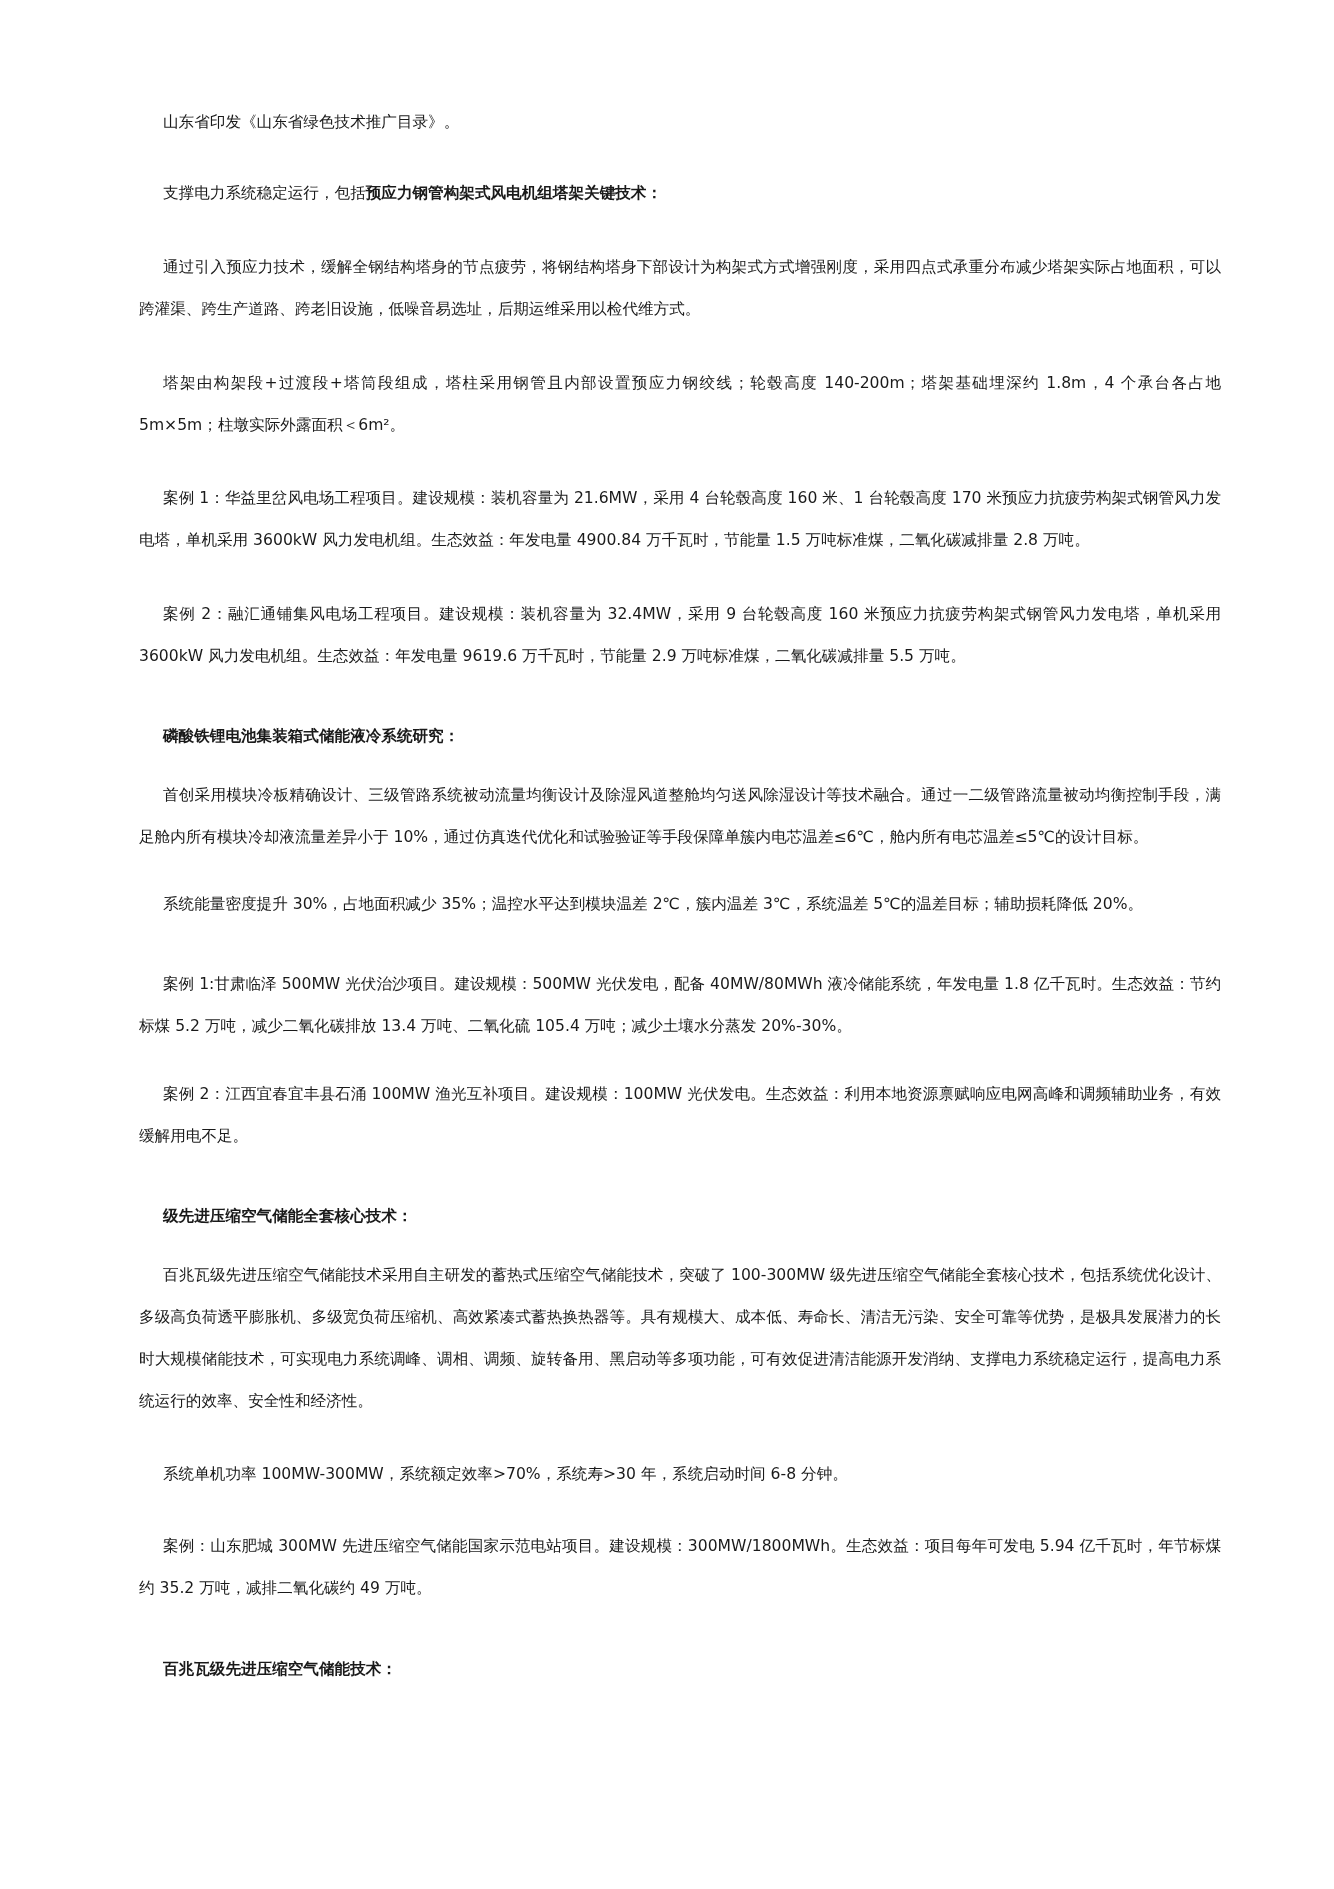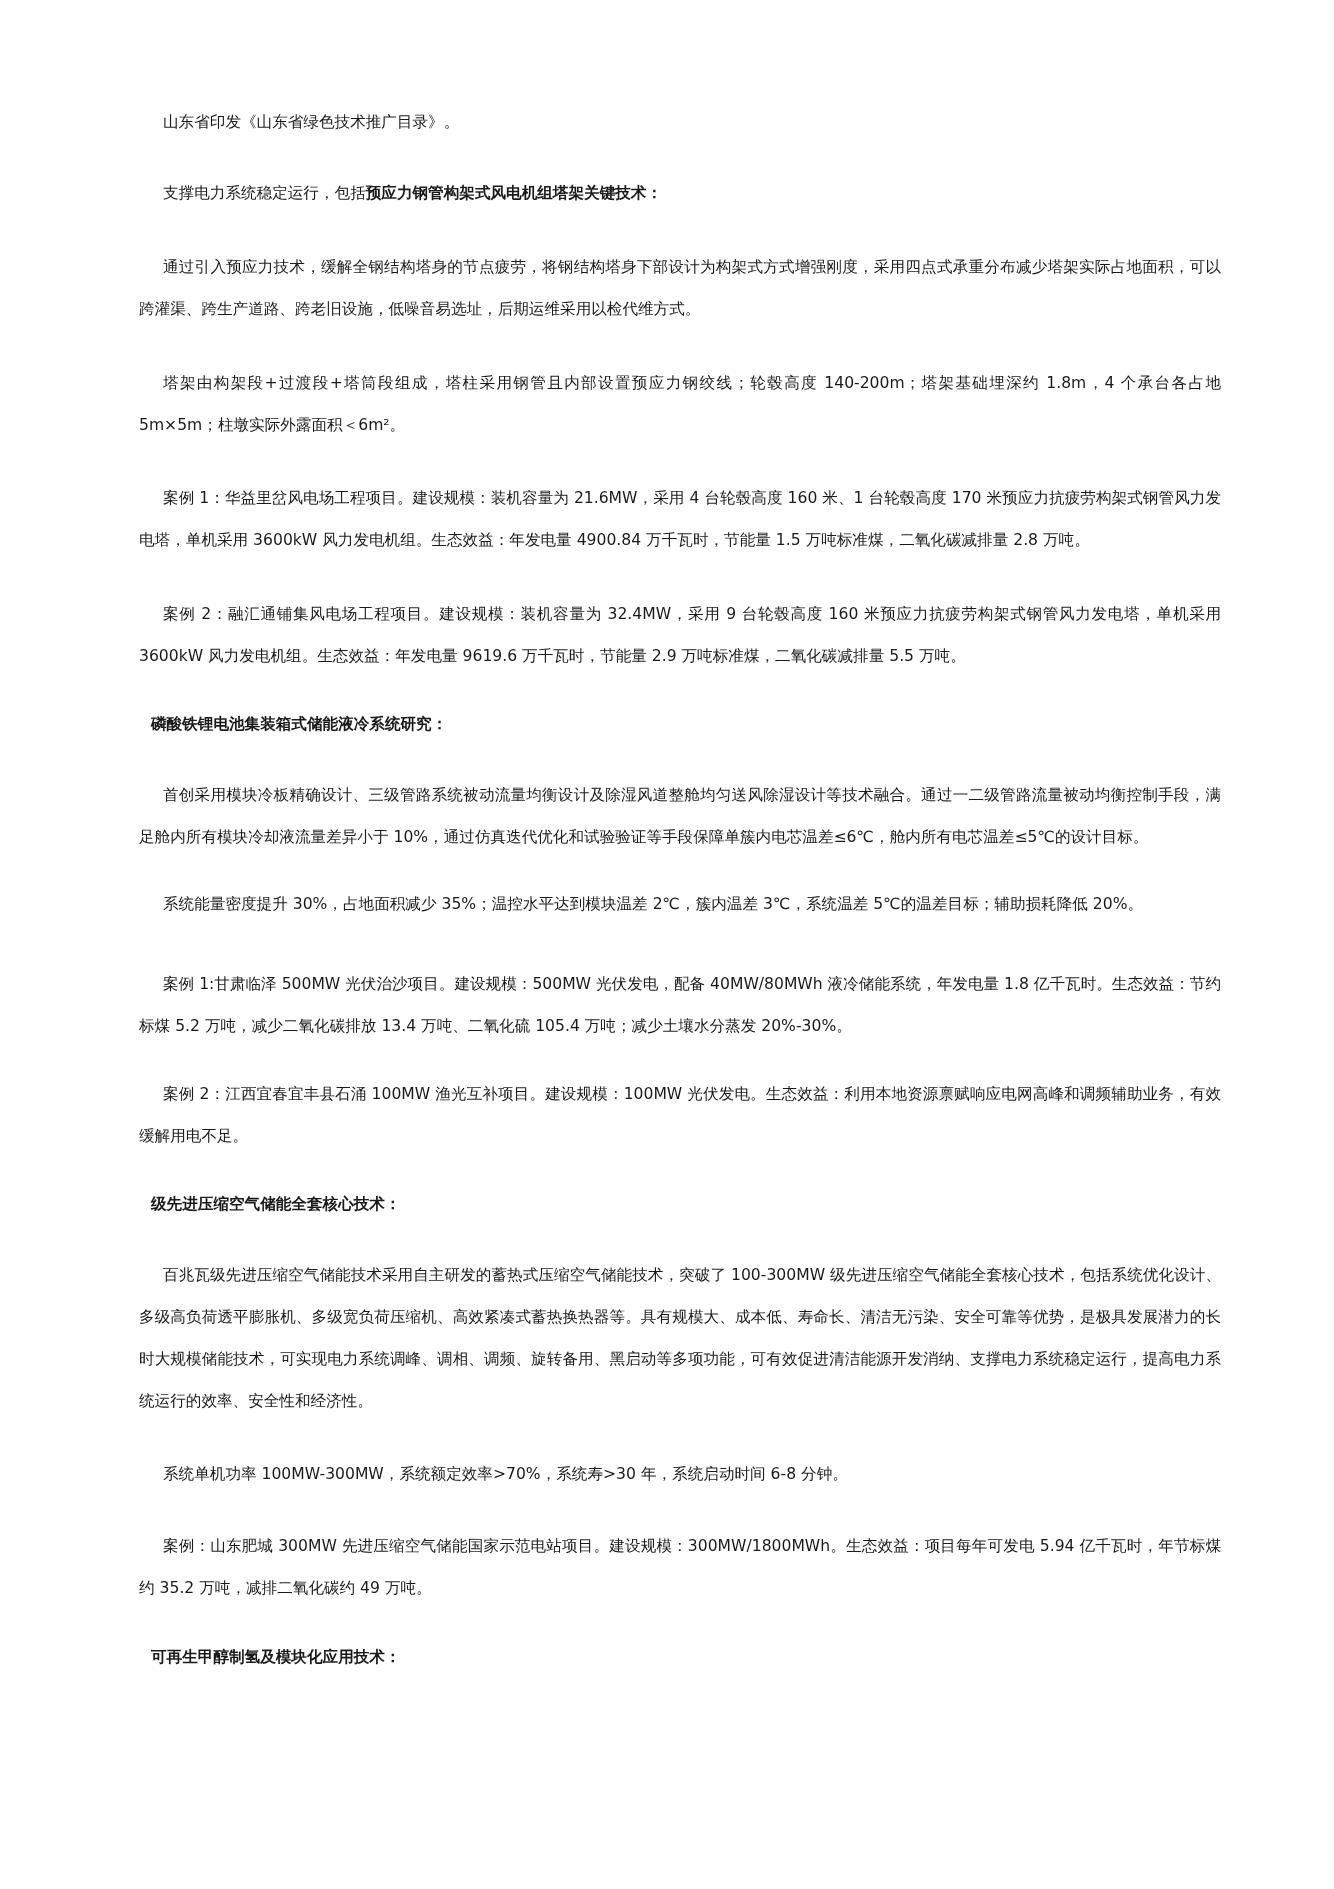--- a/index.html
+++ b/index.html
@@ -2,21 +2,21 @@
 <html><head>
 <meta charset="utf-8">
 <style>
   html, body { margin: 0; padding: 0; background: #ffffff; }
   body { width: 1334px; height: 1889px; position: relative; overflow: hidden;
          font-family: "DejaVu Sans", "Liberation Sans", sans-serif; color: #1a1a1a; }
   .page { position: absolute; left: 127px; top: 0; width: 1082px; }
   .p { position: absolute; left: 12px; width: 1082px; font-size: 15.6px; line-height: 42px;
        text-indent: 24px; text-align: justify; letter-spacing: 0px; margin: 0; }
   .p b, .h { font-weight: bold; }
-  .h { position: absolute; left: 24px; font-size: 15.6px; line-height: 42px; margin: 0; }
+  .h { position: absolute; left: 24px; font-size: 15.6px; line-height: 42px; margin: 12px; }
 </style>
 </head>
 <body>
 
 <div class="page">
   <p class="p" style="top:101px">山东省印发《山东省绿色技术推广目录》。</p>
 
   <p class="p" style="top:172px"><span>支撑电力系统稳定运行，包括</span><b>预应力钢管构架式风电机组塔架关键技术：</b></p>
 
   <p class="p" style="top:246px">通过引入预应力技术，缓解全钢结构塔身的节点疲劳，将钢结构塔身下部设计为构架式方式增强刚度，采用四点式承重分布减少塔架实际占地面积，可以跨灌渠、跨生产道路、跨老旧设施，低噪音易选址，后期运维采用以检代维方式。</p>
@@ -38,14 +38,14 @@
   <p class="p" style="top:1073px">案例 2：江西宜春宜丰县石涌 100MW 渔光互补项目。建设规模：100MW 光伏发电。生态效益：利用本地资源禀赋响应电网高峰和调频辅助业务，有效缓解用电不足。</p>
 
   <p class="h" style="top:1183px">级先进压缩空气储能全套核心技术：</p>
 
   <p class="p" style="top:1254px">百兆瓦级先进压缩空气储能技术采用自主研发的蓄热式压缩空气储能技术，突破了 100-300MW 级先进压缩空气储能全套核心技术，包括系统优化设计、多级高负荷透平膨胀机、多级宽负荷压缩机、高效紧凑式蓄热换热器等。具有规模大、成本低、寿命长、清洁无污染、安全可靠等优势，是极具发展潜力的长时大规模储能技术，可实现电力系统调峰、调相、调频、旋转备用、黑启动等多项功能，可有效促进清洁能源开发消纳、支撑电力系统稳定运行，提高电力系统运行的效率、安全性和经济性。</p>
 
   <p class="p" style="top:1453px">系统单机功率 100MW-300MW，系统额定效率&gt;70%，系统寿&gt;30 年，系统启动时间 6-8 分钟。</p>
 
   <p class="p" style="top:1525px">案例：山东肥城 300MW 先进压缩空气储能国家示范电站项目。建设规模：300MW/1800MWh。生态效益：项目每年可发电 5.94 亿千瓦时，年节标煤约 35.2 万吨，减排二氧化碳约 49 万吨。</p>
 
-  <p class="h" style="top:1636px">可再生甲醇制氢及模块化应用技术：</p>
+  <p class="h" style="top:1636px">百兆瓦级先进压缩空气储能技术：</p>
 </div>
 
 </body></html>

